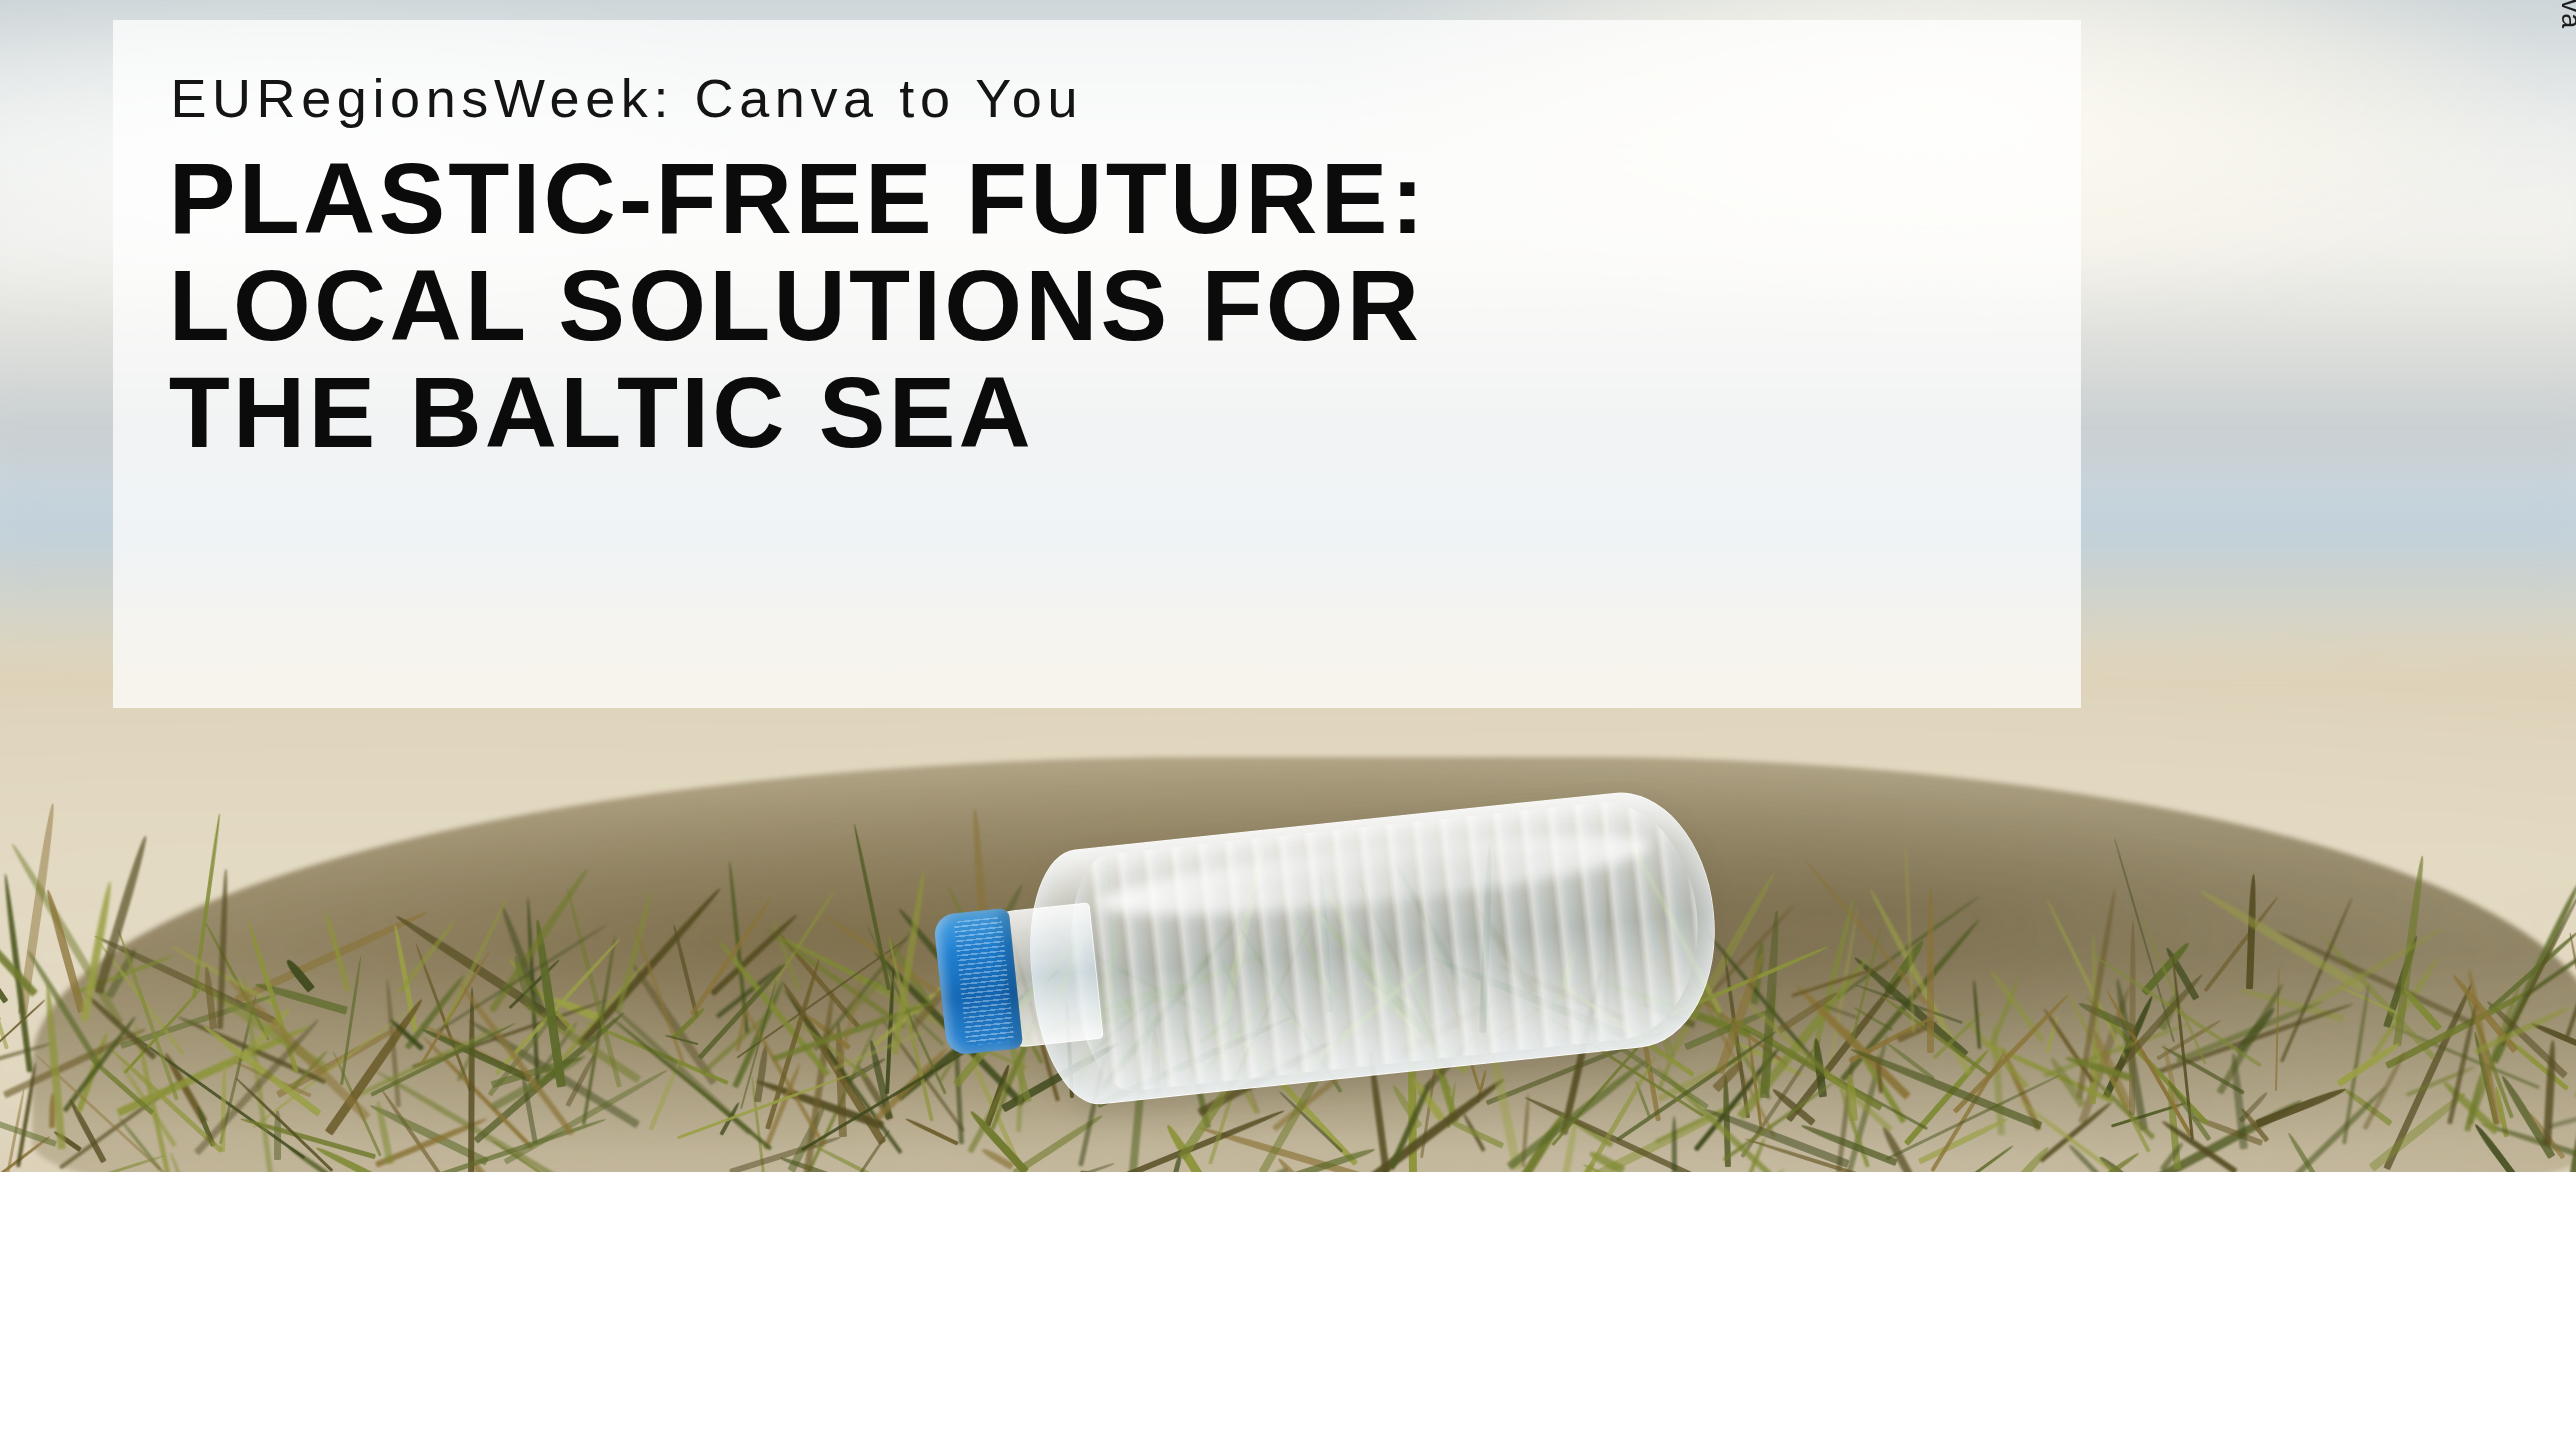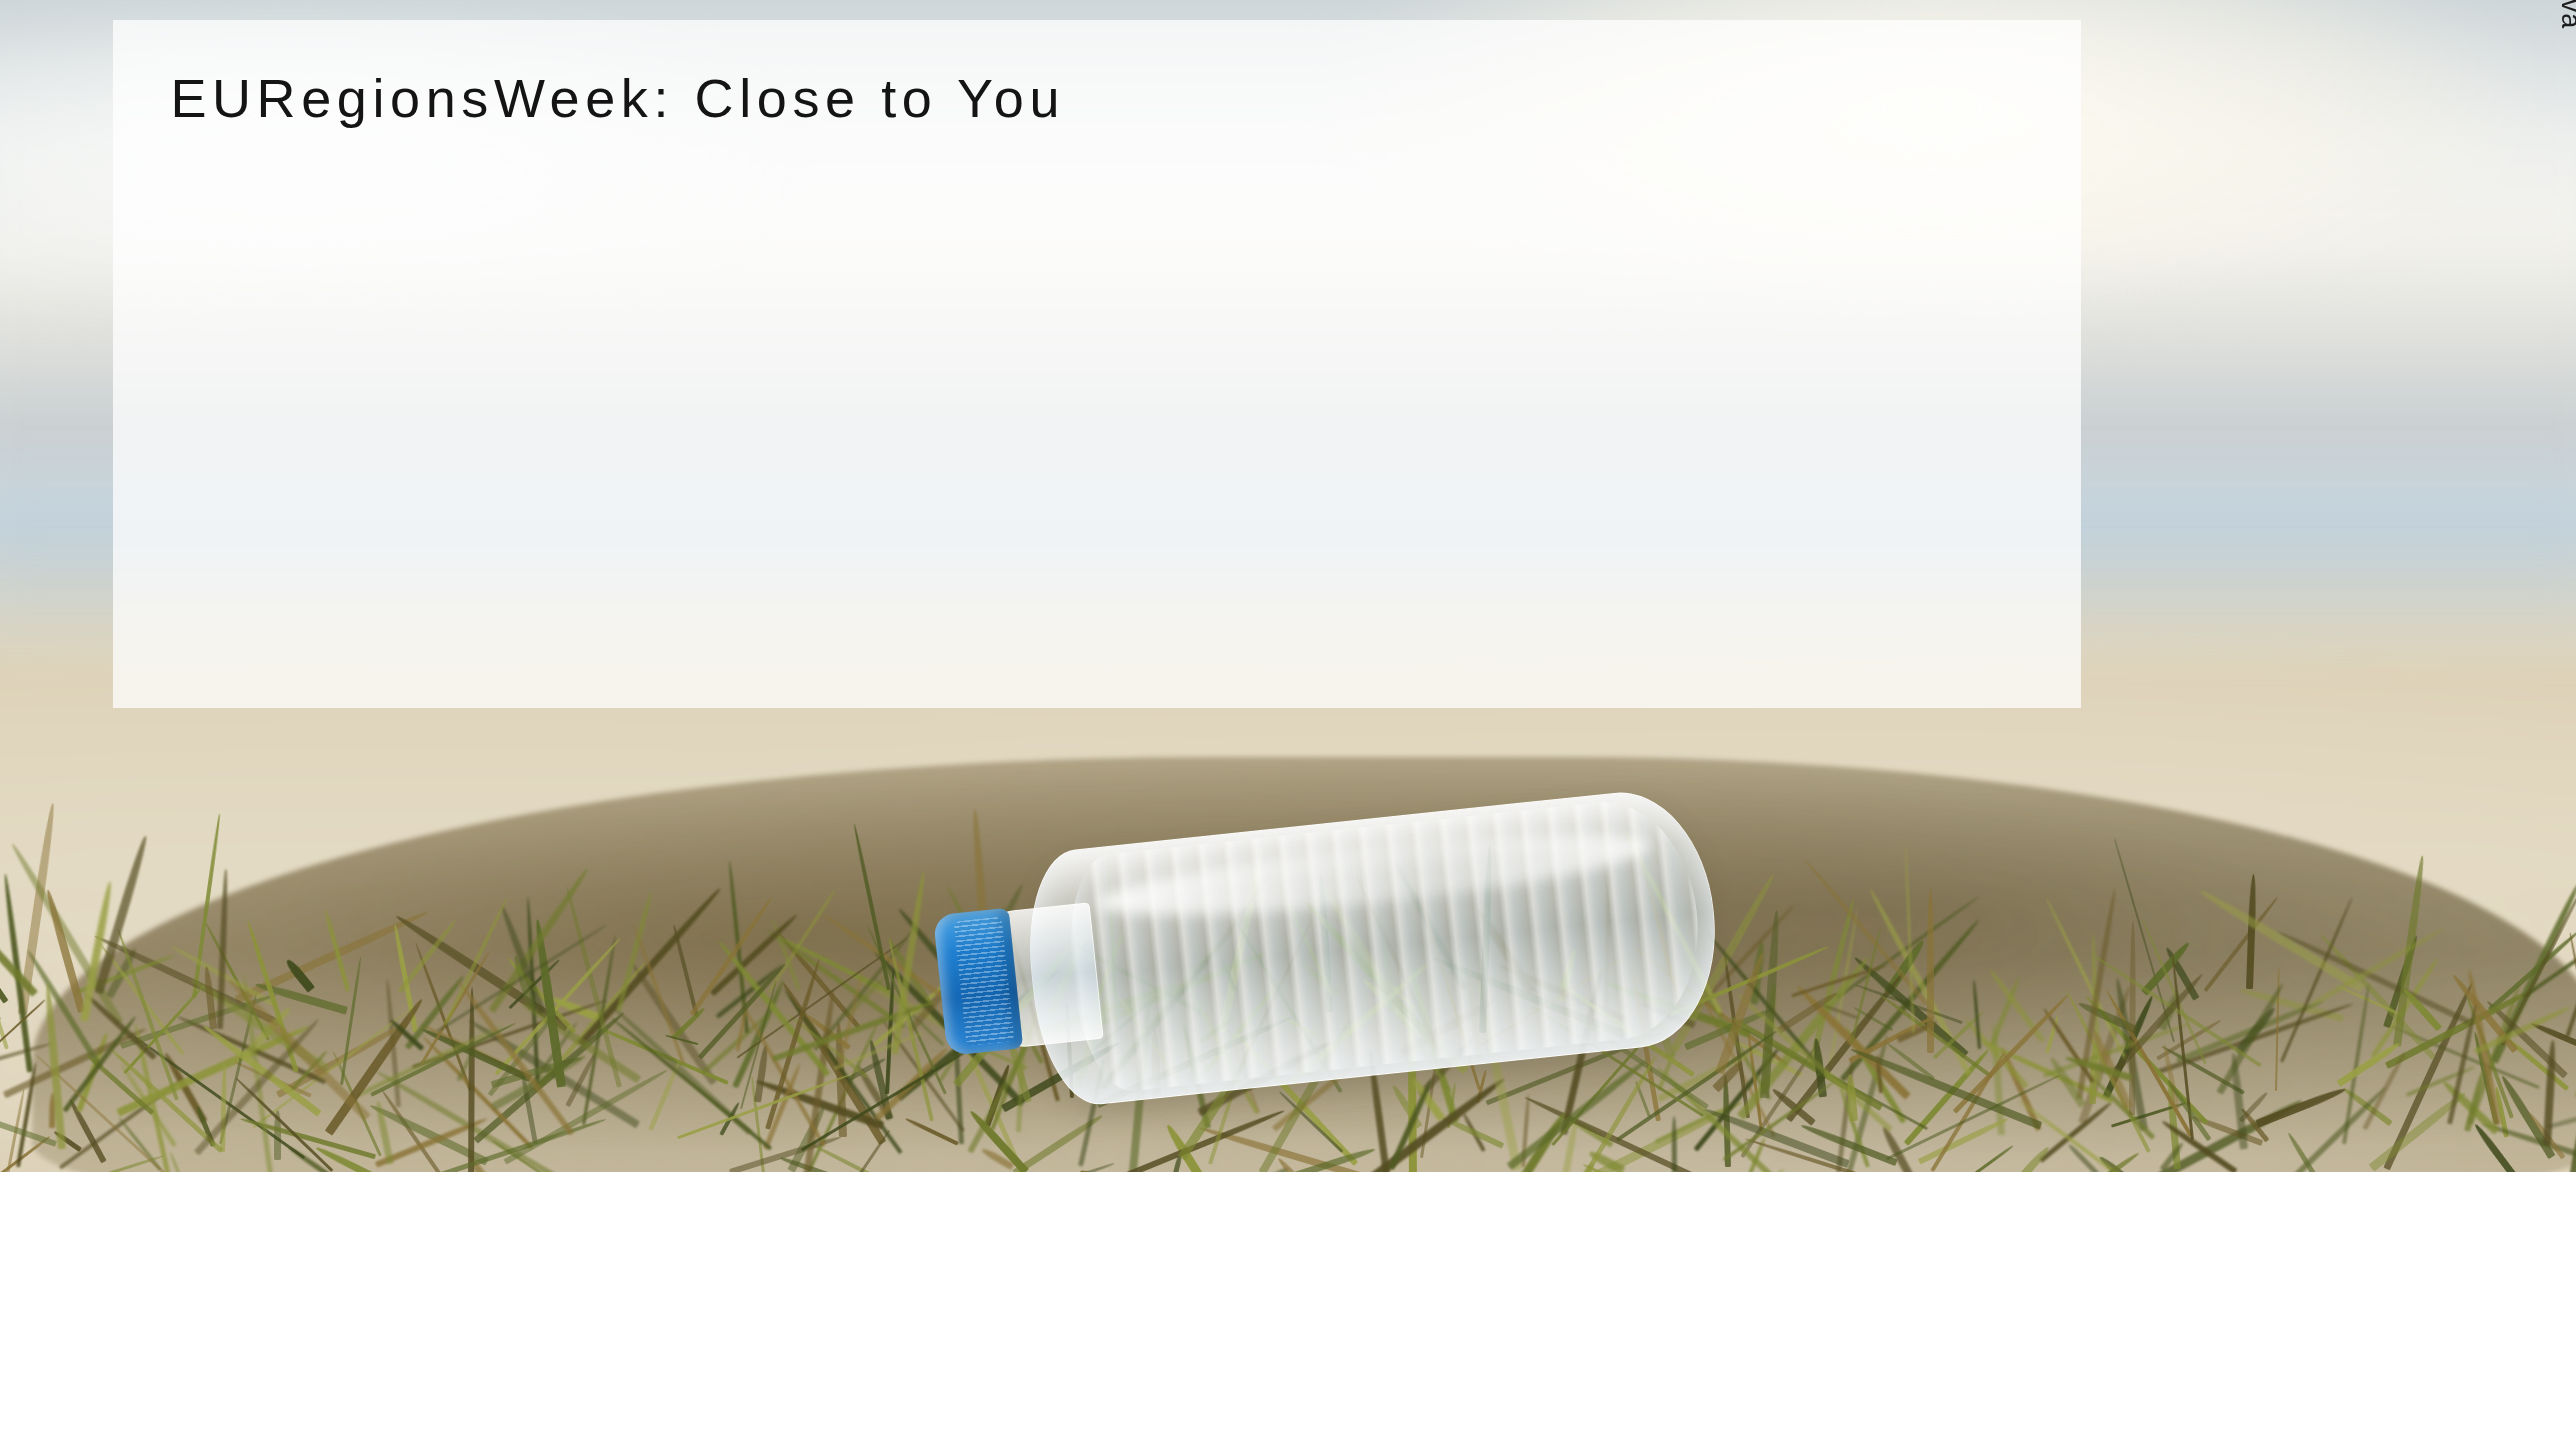--- a/index.html
+++ b/index.html
@@ -814,21 +814,26 @@
 
     <div class="bottle">
       <div class="bottle-body"></div>
       <div class="ribs"></div>
       <div class="bottle-shine"></div>
       <div class="bottle-neck"></div>
       <div class="bottle-cap"></div>
     </div>
 
     <div class="panel">
-      <div class="eyebrow">EURegionsWeek: Close to You</div>
+      <div class="eyebrow">EURegionsWeek: Canva to You</div>
+      <h1 class="headline">
+        <span class="hl-line">PLASTIC-FREE FUTURE:</span>
+        <span class="hl-line">LOCAL SOLUTIONS FOR</span>
+        <span class="hl-line">THE BALTIC SEA</span>
+      </h1>
     </div>
 
     <div class="credit">Credit: Maria Kray on Canva</div>
   </div>
 
   <div class="logobar">
 
     
     
 

